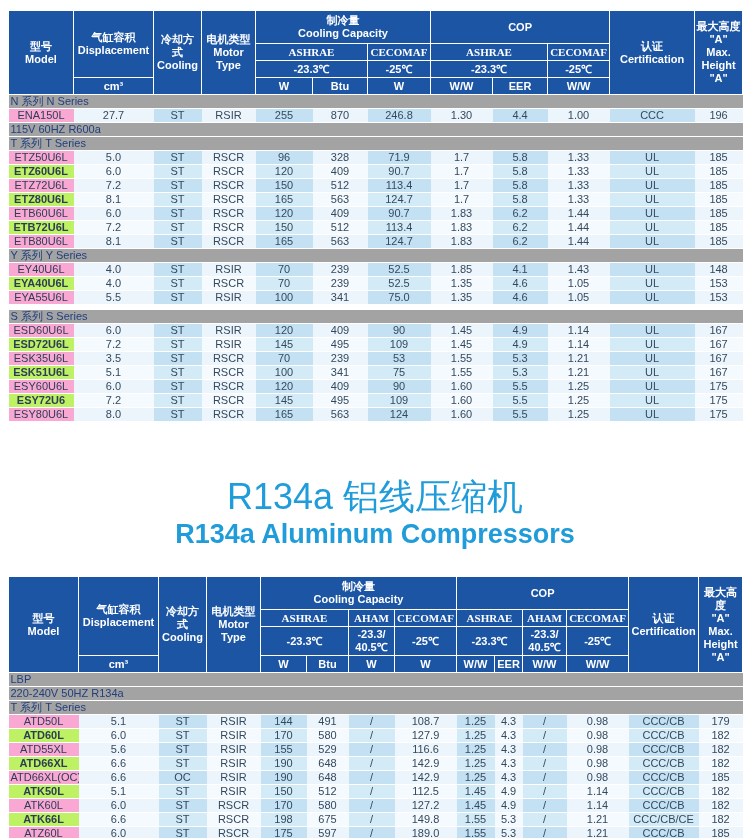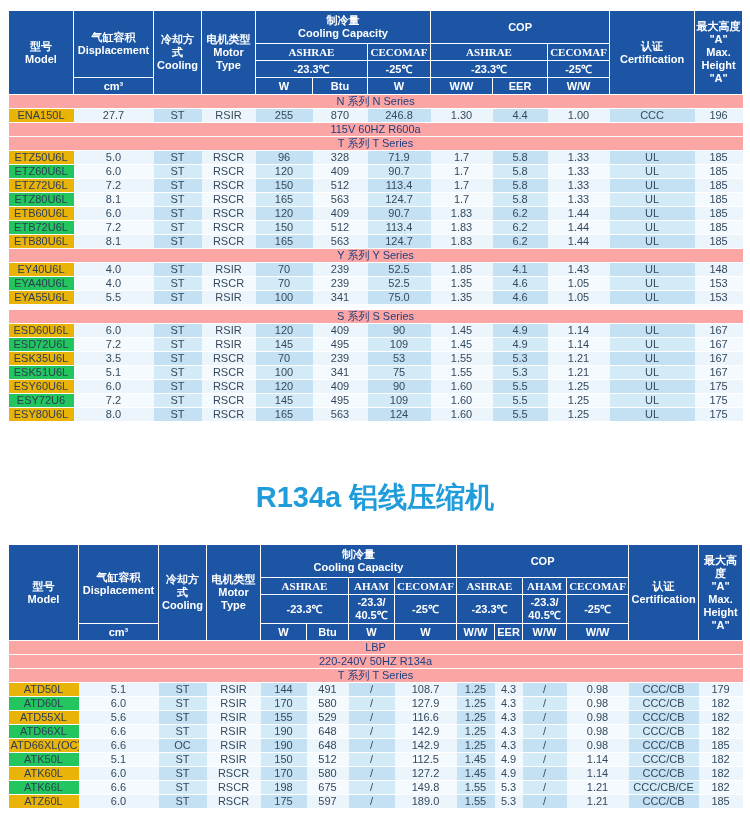--- a/index.html
+++ b/index.html
@@ -20,31 +20,31 @@
   table.spec thead tr.r3 th{height:14px;}
   table.spec thead tr.r4 th{height:14px;}
   #t2 thead tr.r3 th{height:26px;}
   table.spec td{
     height:13px;font-size:11px;line-height:13px;color:#35495e;text-align:center;
     vertical-align:middle;padding:0 2px;border-bottom:1px solid #ffffff;
     overflow:hidden;white-space:nowrap;
   }
   tr.data td{background:#ecf5fb;}
   tr.data td:nth-child(odd){background:#c3e1f3;}
-  tr.data td:first-child{background:#eab308;color:#2c3e55;}
+  tr.data td:first-child{background:#f9a8d4;color:#2c3e55;}
   tr.data.alt td{background:#f4fafd;}
   tr.data.alt td:nth-child(odd){background:#d3eaf7;}
-  tr.data.alt td:first-child{background:#22c55e;}
+  tr.data.alt td:first-child{background:#bef264;font-weight:bold;}
   tr.band td{
-    background:#fca5a5;color:#203f7e;font-size:11px;height:13px;
-    text-align:center;border-bottom:1px solid #ffffff;
+    background:#a3a3a3;color:#203f7e;font-size:11px;height:13px;
+    text-align:left;border-bottom:1px solid #ffffff;
   }
   tr.gap td{background:#ffffff;height:5px;border:none;}
   .title-block{margin-top:54px;text-align:center;color:#1f9cd9;}
-  .title-cn{font-size:29px;font-weight:bold;line-height:42px;}
+  .title-cn{font-size:36px;font-weight:normal;line-height:42px;}
   .title-en{font-size:27px;font-weight:bold;line-height:32px;}
   .title-spacer{height:26px;}
 </style>
 </head>
 <body>
 
 <div class="page">
 
   <table class="spec" id="t1">
     <colgroup>
@@ -375,20 +375,21 @@
           <td>5.5</td>
           <td>1.25</td>
           <td>UL</td>
           <td>175</td>
         </tr>
       </tbody>
   </table>
 
   <div class="title-block">
     <div class="title-cn">R134a 铝线压缩机</div>
+    <div class="title-en">R134a Aluminum Compressors</div>
   </div>
   <div class="title-spacer"></div>
 
   <table class="spec" id="t2">
     <colgroup>
       <col style="width:70px">
         <col style="width:80px">
         <col style="width:48px">
         <col style="width:54px">
       <col style="width:46px">

